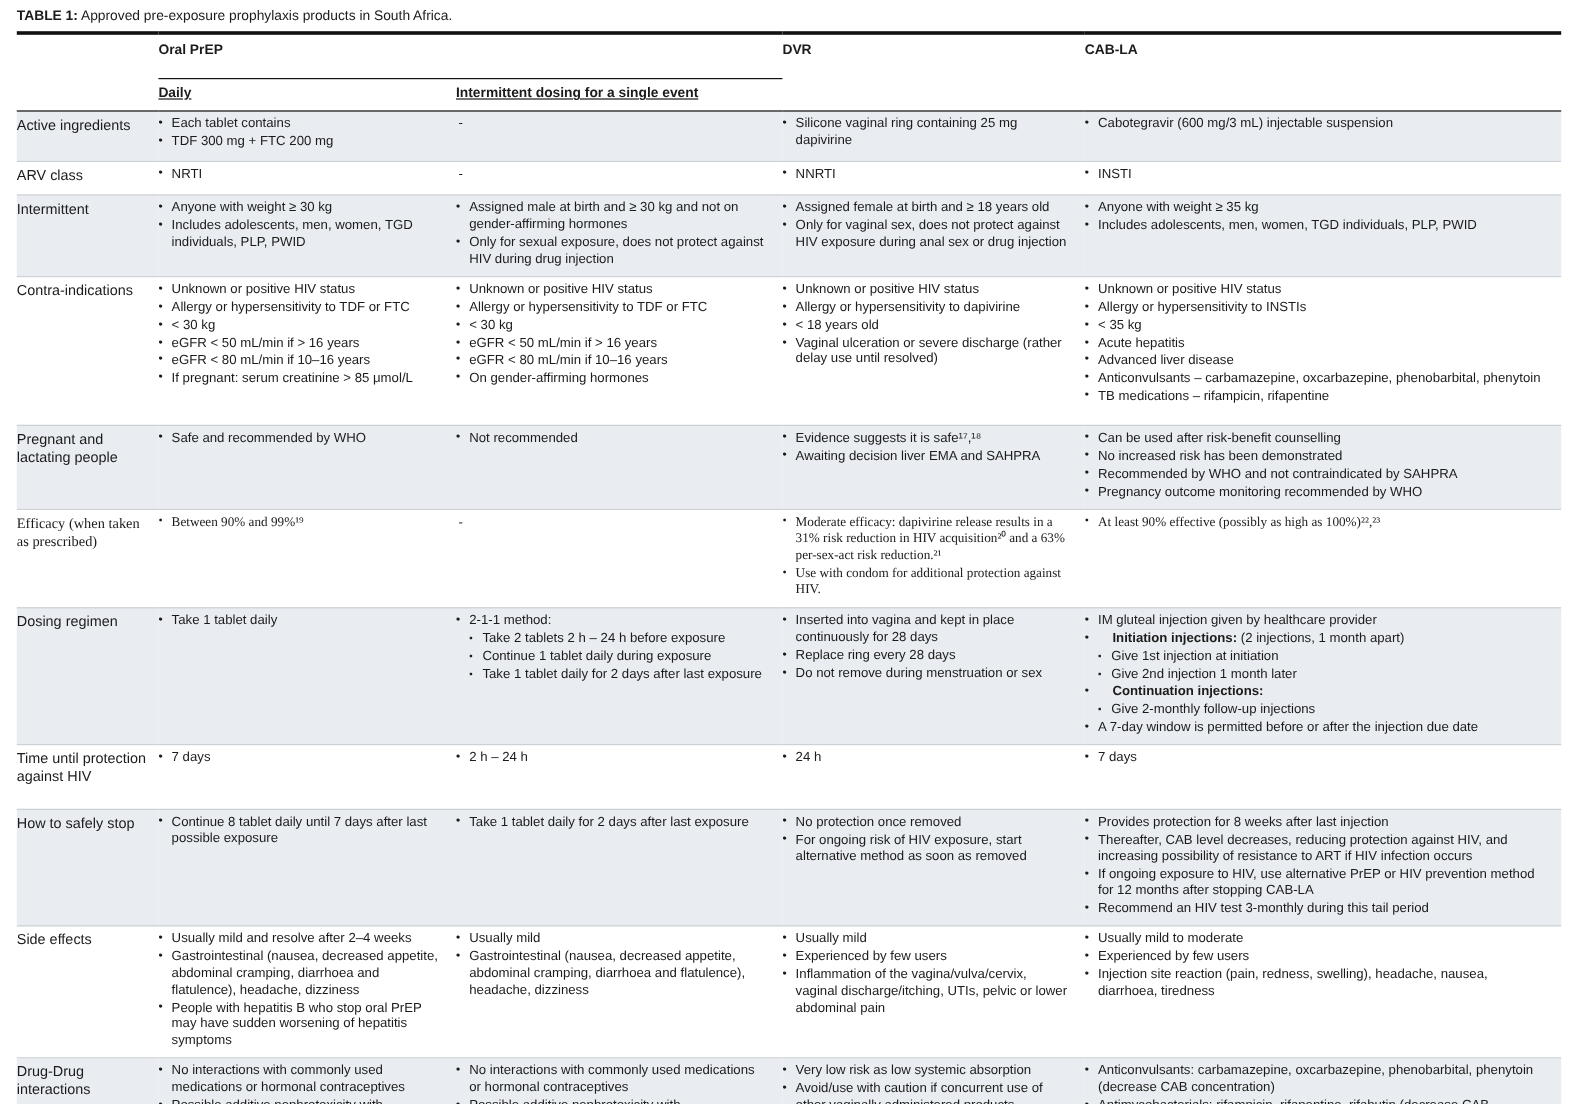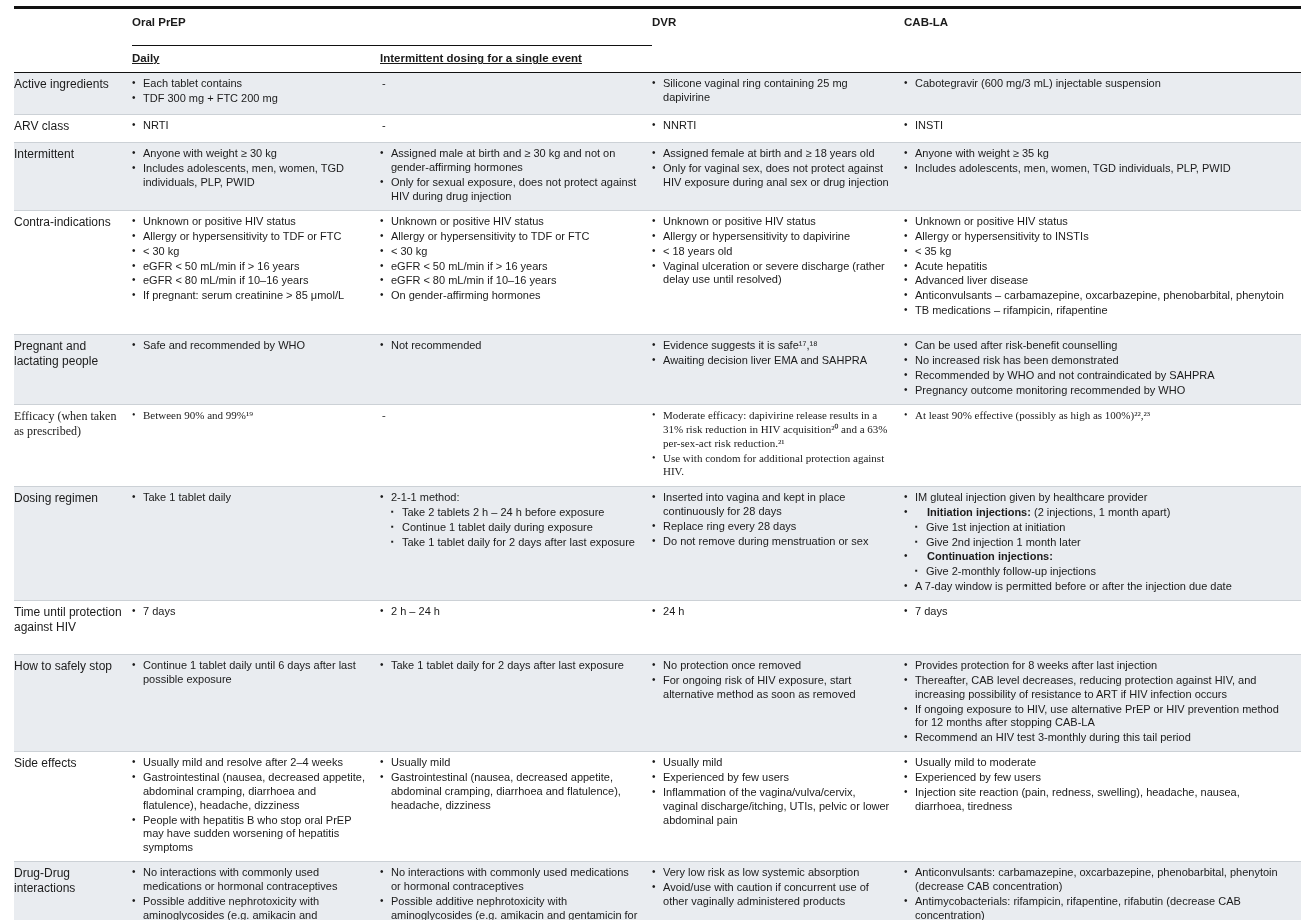--- a/index.html
+++ b/index.html
@@ -54,20 +54,23 @@
   .li.sub::before { content:"\25AA"; font-size:8px; top:1px; }
   .li.plain { padding-left:2px; }
   .li.plain::before { content:none; }
   .li b { font-weight:bold;padding-left:12px; }
 </style>
 </head>
 <body>
 
 <div class="page">
 
+  <div class="title">
+    <b>TABLE 1:</b><span> Approved pre-exposure prophylaxis products in South Africa.</span>
+  </div>
 
   <table class="prep">
     <colgroup>
       <col class="c-label">
         <col class="c-daily">
         <col class="c-inter">
         <col class="c-dvr">
         <col class="c-cab">
     </colgroup>
     <thead>
@@ -240,21 +243,21 @@
           <td>
             <div class="li">24 h</div>
           </td>
           <td>
             <div class="li">7 days</div>
           </td>
         </tr>
         <tr>
           <td class="rowlabel">How to safely stop</td>
           <td>
-            <div class="li">Continue 1 tablet daily until 6 days after last possible exposure</div>
+            <div class="li">Continue 8 tablet daily until 7 days after last possible exposure</div>
           </td>
           <td>
             <div class="li">Take 1 tablet daily for 2 days after last exposure</div>
           </td>
           <td>
             <div class="li">No protection once removed</div>
             <div class="li">For ongoing risk of HIV exposure, start alternative method as soon as removed</div>
           </td>
           <td>
             <div class="li">Provides protection for 8 weeks after last injection</div>

